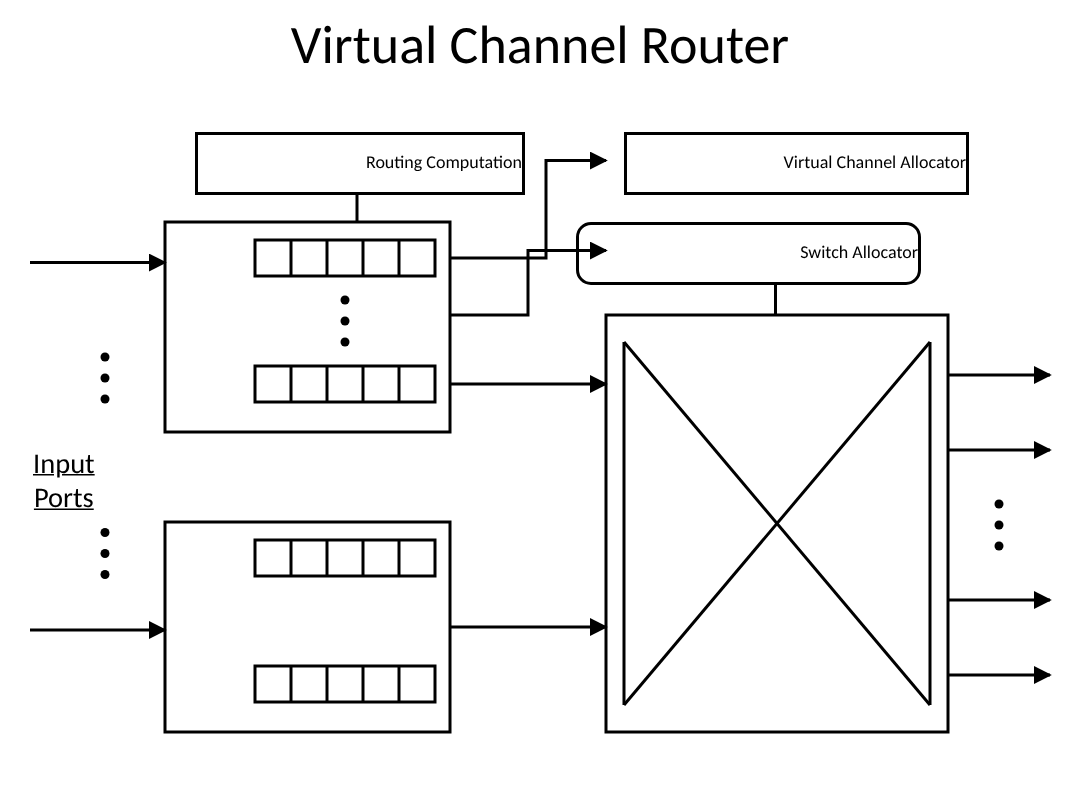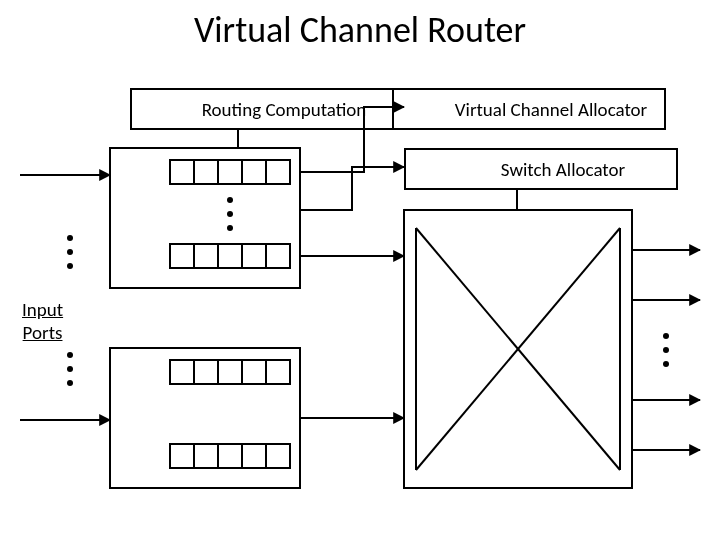--- a/index.html
+++ b/index.html
@@ -1,36 +1,36 @@
 <!DOCTYPE html>
 <html><head>
 <meta charset="utf-8">
 <style>
   html,body{margin:0;padding:0;background:#fff;font-family:"Calibri","Segoe UI",Arial,sans-serif;}
   .stage{position:relative;width:720px;height:540px;}
   .title{position:absolute;top:8px;left:0;width:720px;text-align:center;font-size:36px;}
-  .box{position:absolute;border:2px solid #000;background:#fff;display:flex;align-items:center;justify-content:center;font-size:19px;padding-left:44px;}
+  .box{position:absolute;border:2px solid #000;background:#fff;display:flex;align-items:center;justify-content:flex-end;font-size:12px;}
   .portlbl{position:absolute;font-size:19px;text-align:center;text-decoration:underline;}
   .vclbl{position:absolute;font-size:14px;}
   .svg{position:absolute;top:0;left:0;}
 </style>
 </head>
 <body>
 
 <div class="stage">
 
   <div class="title">Virtual Channel Router</div>
 
   <div class="box" style="left:130px;top:88px;width:216px;height:38px;">
     <span>Routing Computation</span>
   </div>
-  <div class="box" style="left:392px;top:88px;width:226px;height:38px;">
+  <div class="box" style="left:416px;top:88px;width:226px;height:38px;">
     <span>Virtual Channel Allocator</span>
   </div>
-  <div class="box" style="left:404px;top:148px;width:226px;height:38px;">
+  <div class="box" style="left:384px;top:148px;width:226px;height:38px;border-radius:10px;">
     <span>Switch Allocator</span>
   </div>
 
   <div class="portlbl" style="left:22px;top:298px;white-space:pre;">Input
 Ports</div>
 
   <div class="vclbl" style="left:122px;top:165px;">VC 0</div>
   <div class="vclbl" style="left:122px;top:249px;">VC x</div>
   <div class="vclbl" style="left:122px;top:365px;">VC 0</div>
   <div class="vclbl" style="left:122px;top:449px;">VC x</div>

